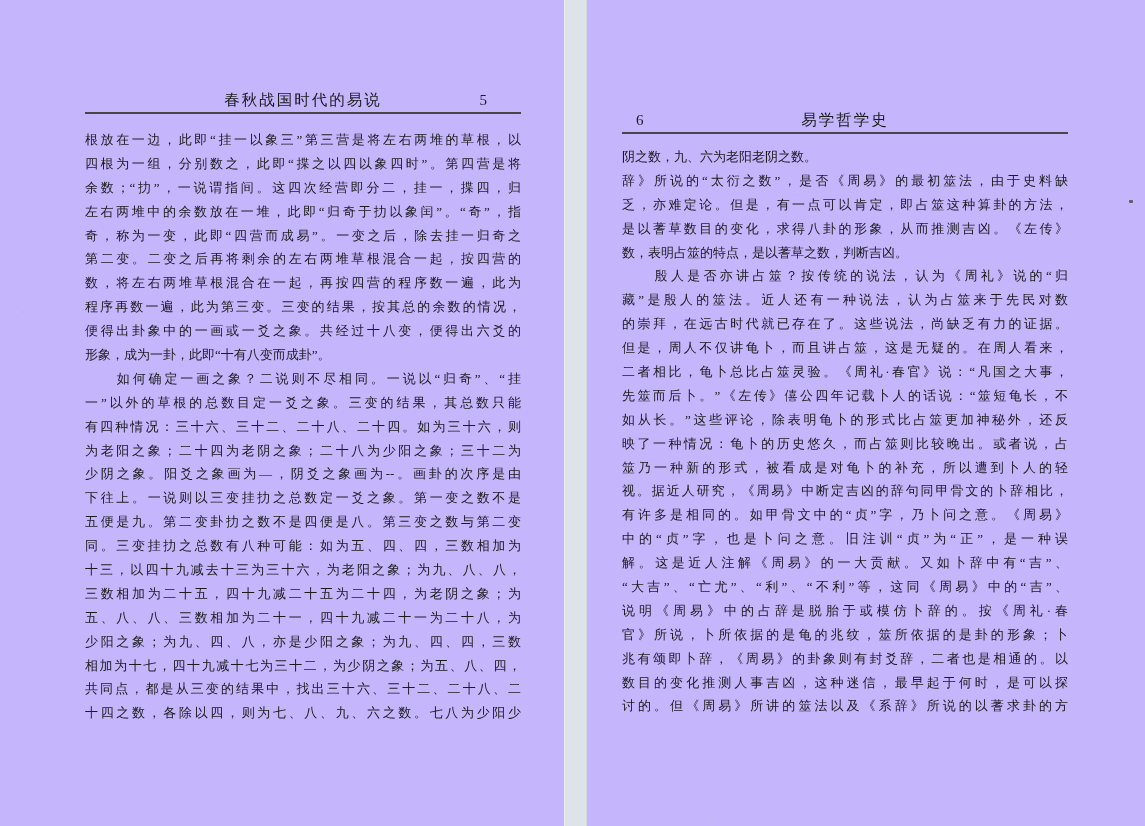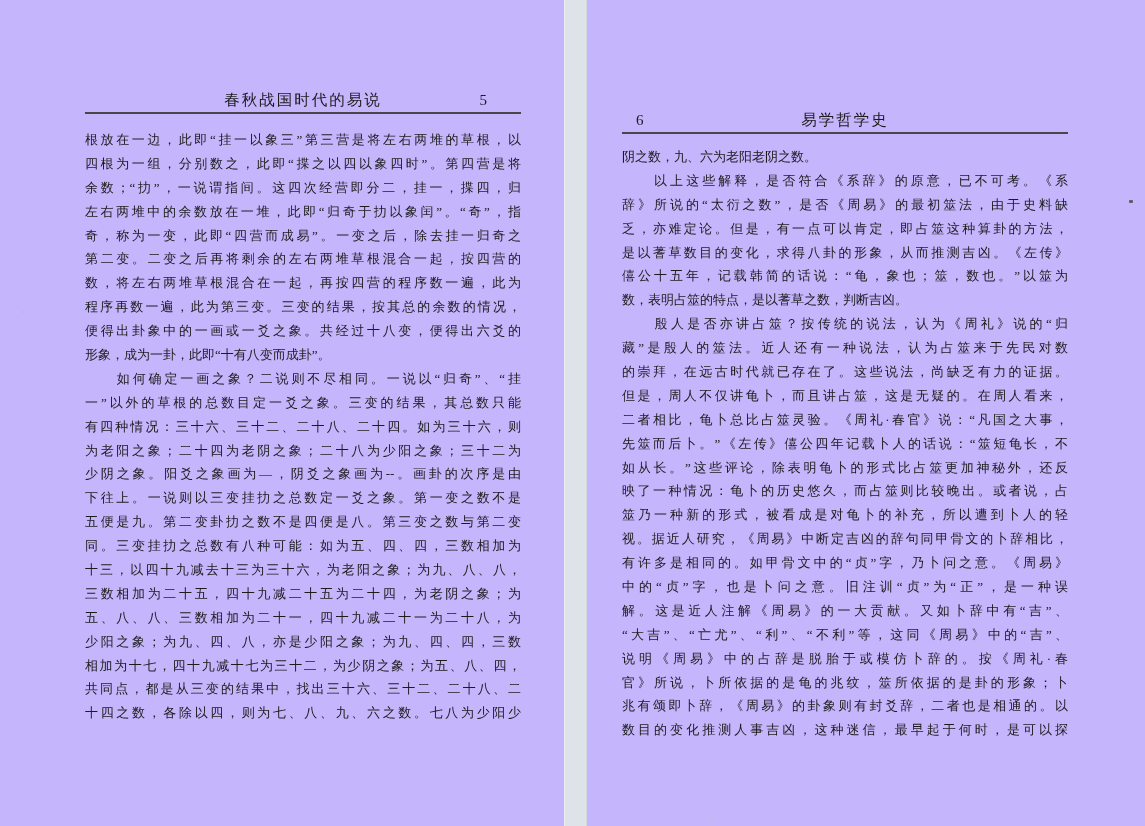--- a/index.html
+++ b/index.html
@@ -112,43 +112,42 @@
   </div>
 
   <div class="page page-right" style="color: rgb(28, 28, 28);">
     <div class="page-header">
       <span class="page-number pn-left">6</span>
       <span class="running-title">易学哲学史</span>
     </div>
     <div class="header-rule" style="background-color: rgb(71, 71, 71);"></div>
     <div class="page-body">
         <div class="text-line para-end">阴之数，九、六为老阳老阴之数。</div>
-        <div class="text-line">　　以上这些解释，是否符合《系辞》的原意，已不可考。《系</div>
         <div class="text-line">辞》所说的“太衍之数”，是否《周易》的最初筮法，由于史料缺</div>
         <div class="text-line">乏，亦难定论。但是，有一点可以肯定，即占筮这种算卦的方法，</div>
         <div class="text-line">是以蓍草数目的变化，求得八卦的形象，从而推测吉凶。《左传》</div>
-        <div class="text-line">僖公十五年，记载韩简的话说：“龟，象也；筮，数也。”以筮为</div>
         <div class="text-line para-end">数，表明占筮的特点，是以蓍草之数，判断吉凶。</div>
         <div class="text-line">　　殷人是否亦讲占筮？按传统的说法，认为《周礼》说的“归</div>
         <div class="text-line">藏”是殷人的筮法。近人还有一种说法，认为占筮来于先民对数</div>
         <div class="text-line">的崇拜，在远古时代就已存在了。这些说法，尚缺乏有力的证据。</div>
         <div class="text-line">但是，周人不仅讲龟卜，而且讲占筮，这是无疑的。在周人看来，</div>
         <div class="text-line">二者相比，龟卜总比占筮灵验。《周礼·春官》说：“凡国之大事，</div>
         <div class="text-line">先筮而后卜。”《左传》僖公四年记载卜人的话说：“筮短龟长，不</div>
         <div class="text-line">如从长。”这些评论，除表明龟卜的形式比占筮更加神秘外，还反</div>
         <div class="text-line">映了一种情况：龟卜的历史悠久，而占筮则比较晚出。或者说，占</div>
         <div class="text-line">筮乃一种新的形式，被看成是对龟卜的补充，所以遭到卜人的轻</div>
         <div class="text-line">视。据近人研究，《周易》中断定吉凶的辞句同甲骨文的卜辞相比，</div>
         <div class="text-line">有许多是相同的。如甲骨文中的“贞”字，乃卜问之意。《周易》</div>
         <div class="text-line">中的“贞”字，也是卜问之意。旧注训“贞”为“正”，是一种误</div>
         <div class="text-line">解。这是近人注解《周易》的一大贡献。又如卜辞中有“吉”、</div>
         <div class="text-line">“大吉”、“亡尤”、“利”、“不利”等，这同《周易》中的“吉”、</div>
         <div class="text-line">说明《周易》中的占辞是脱胎于或模仿卜辞的。按《周礼·春</div>
         <div class="text-line">官》所说，卜所依据的是龟的兆纹，筮所依据的是卦的形象；卜</div>
         <div class="text-line">兆有颂即卜辞，《周易》的卦象则有封爻辞，二者也是相通的。以</div>
         <div class="text-line">数目的变化推测人事吉凶，这种迷信，最早起于何时，是可以探</div>
+        <div class="text-line">讨的。但《周易》所讲的筮法以及《系辞》所说的以蓍求卦的方</div>
       </div>
   </div>
 
   <div class="scan-speck speck-1"></div>
   <div class="scan-speck speck-2"></div>
   <div class="scan-speck speck-3"></div>
 </div>
 
 </body></html>

